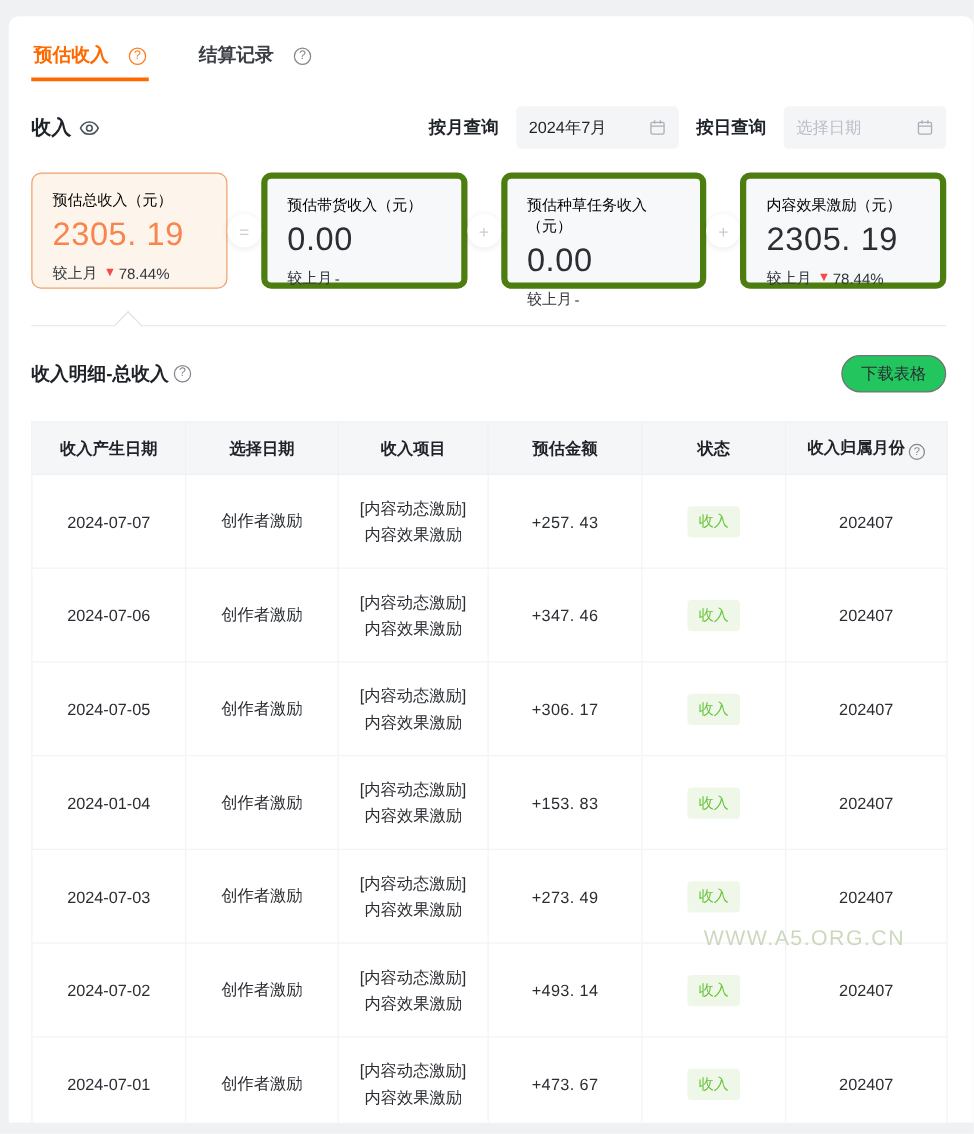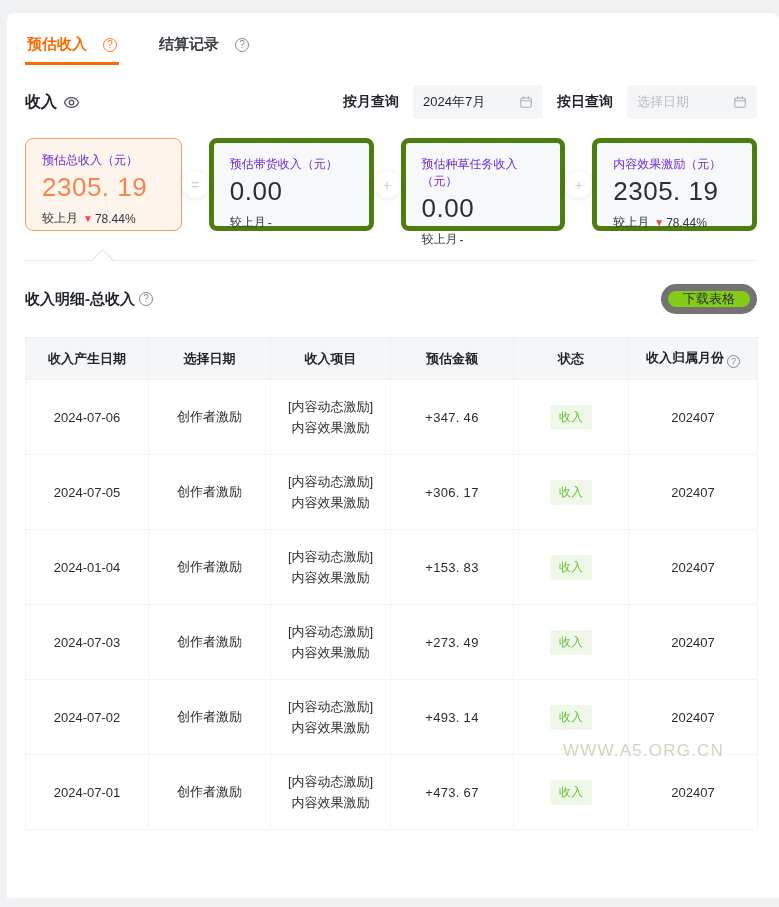--- a/index.html
+++ b/index.html
@@ -39,43 +39,43 @@
   }
   .date-input .placeholder { color:#b9bec7; }
   .cal-icon svg { display:block; }
   
   .cards-row { display:flex; align-items:stretch; margin-top:19px; }
   .sum-card {
     flex:1; height:93px; background:#f7f8fa; border:5px solid #4d7c0f;
     border-radius:8px; padding:13px 16px; cursor:pointer;
   }
   .sum-card.highlight { background:#fdf4ec; border:1px solid #f0a169; }
-  .sum-label { font-size:12px; color:#6d28d9; }
+  .sum-label { font-size:12px; color:#000000; }
   .sum-value { font-size:26px; color:#2b2e33; margin-top:3px; font-weight:500; letter-spacing:0.5px; }
   .sum-card.highlight .sum-value { color:#f8854e; }
   .sum-footer { font-size:12px; color:#33373d; margin-top:7px; font-weight:400; display:flex; align-items:center; gap:2px;}
   .tri { color:#f5484d; font-size:10px; margin-left:3px; }
   .op-circle {
     width:27px; height:27px; border-radius:50%; background:#fff; align-self:center;
     box-shadow:0 1px 6px rgba(0,0,0,0.09); color:#c9cdd3; font-size:14px;
     display:flex; align-items:center; justify-content:center; flex:0 0 27px; z-index:2;
   }
   
   .divider { margin-top:29px; height:1px; background:#e8eaed; position:relative; }
   .divider .caret {
     position:absolute; left:70px; top:-8px; width:15px; height:15px;
     background:#fff; border-top:1px solid #dfe2e6; border-left:1px solid #dfe2e6;
     transform:rotate(45deg);
   }
   
   .section-row { margin-top:23px; display:flex; align-items:center; justify-content:space-between; }
   .section-title { font-size:15px; font-weight:700; color:#1f2329; display:flex; align-items:center; gap:4px; }
   .download-btn {
-    height:30px; padding:0 15px; border:7px solid #737373; border-radius:16px;
-    background:#84cc16; font-size:13px; color:#2b2e33; cursor:pointer;
+    height:30px; padding:0 15px; border:1px solid #737373; border-radius:16px;
+    background:#22c55e; font-size:13px; color:#2b2e33; cursor:pointer;
     display:flex; align-items:center;
   }
   
   table { margin-top:23px; width:732px; border-collapse:collapse; table-layout:fixed;
           border:1px solid #f0f1f3; }
   thead th {
     height:42px; background:#f5f6f8; font-size:13px; font-weight:600; color:#1f2329;
     text-align:center; border:1px solid #eef0f2;
   }
   thead th .help-circle { width:13px; height:13px; font-size:9px; vertical-align:-2px; margin-left:3px; }
@@ -215,20 +215,33 @@
         <th>收入项目</th>
         <th>预估金额</th>
         <th>状态</th>
         <th>
           <span>收入归属月份</span><span class="help-circle">?</span>
         </th>
       </tr>
     </thead>
     <tbody id="table-body">
         <tr>
+    <td>2024-07-07</td>
+    <td>创作者激励</td>
+    <td>
+      <span class="proj-line">[内容动态激励]</span>
+      <span class="proj-line">内容效果激励</span>
+    </td>
+    <td class="amount">+257. 43</td>
+    <td>
+      <span class="status-badge">收入</span>
+    </td>
+    <td>202407</td>
+  </tr>
+        <tr>
     <td>2024-07-06</td>
     <td>创作者激励</td>
     <td>
       <span class="proj-line">[内容动态激励]</span>
       <span class="proj-line">内容效果激励</span>
     </td>
     <td class="amount">+347. 46</td>
     <td>
       <span class="status-badge">收入</span>
     </td>

